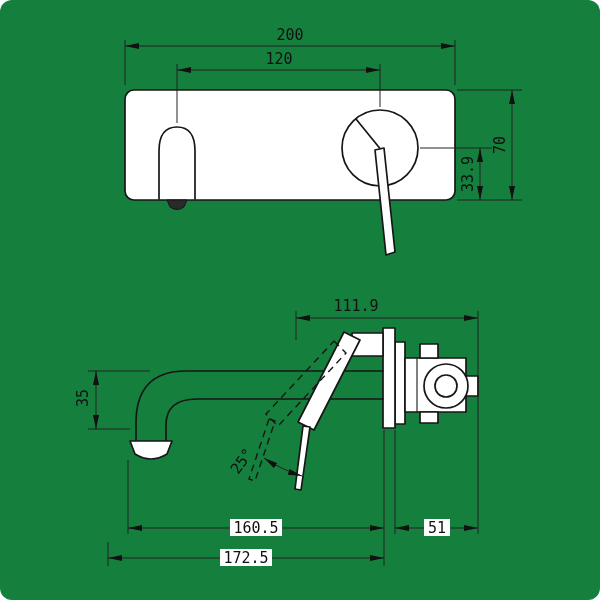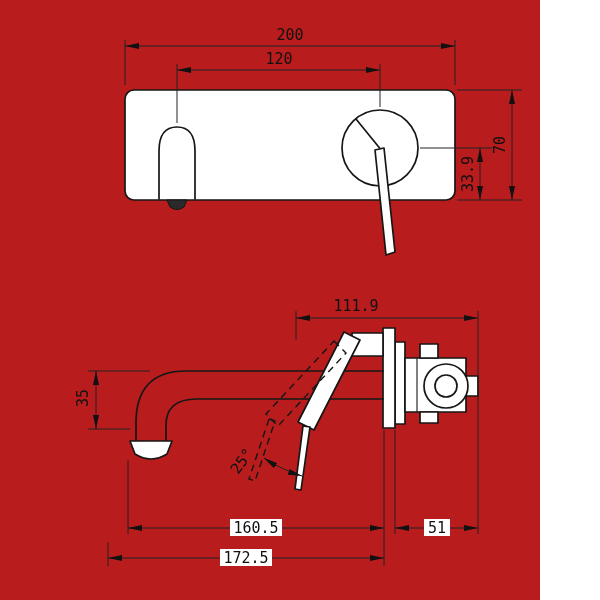--- a/index.html
+++ b/index.html
@@ -1,16 +1,16 @@
 <!DOCTYPE html>
 <html><head>
 <meta charset="utf-8">
 <style>
   html,body{margin:0;padding:0;background:#ffffff;}
-  .page{width:540px;height:600px;position:relative;background:#b91c1c;overflow:hidden;}
+  .page{width:600px;height:600px;position:relative;background:#15803d;overflow:hidden;border-radius:12px;}
   svg{display:block;}
   .obj{fill:none;stroke:#161616;stroke-width:1.7;stroke-linejoin:round;stroke-linecap:round;}
   .objf{fill:#ffffff;stroke:#161616;stroke-width:1.7;stroke-linejoin:round;}
   .thin{fill:none;stroke:#161616;stroke-width:1.1;}
   .dim{fill:none;stroke:#222222;stroke-width:1;}
   .ext{fill:none;stroke:#222222;stroke-width:1;}
   .dash{stroke-dasharray:7 5;fill:none;stroke:#161616;stroke-width:1.4;}
   .nub{fill:#2a2a2a;stroke:#161616;stroke-width:1;}
   .txtbg{fill:#ffffff;stroke:none;}
   text{font:15px "DejaVu Sans Mono", "Liberation Mono", monospace;fill:#111111;}

